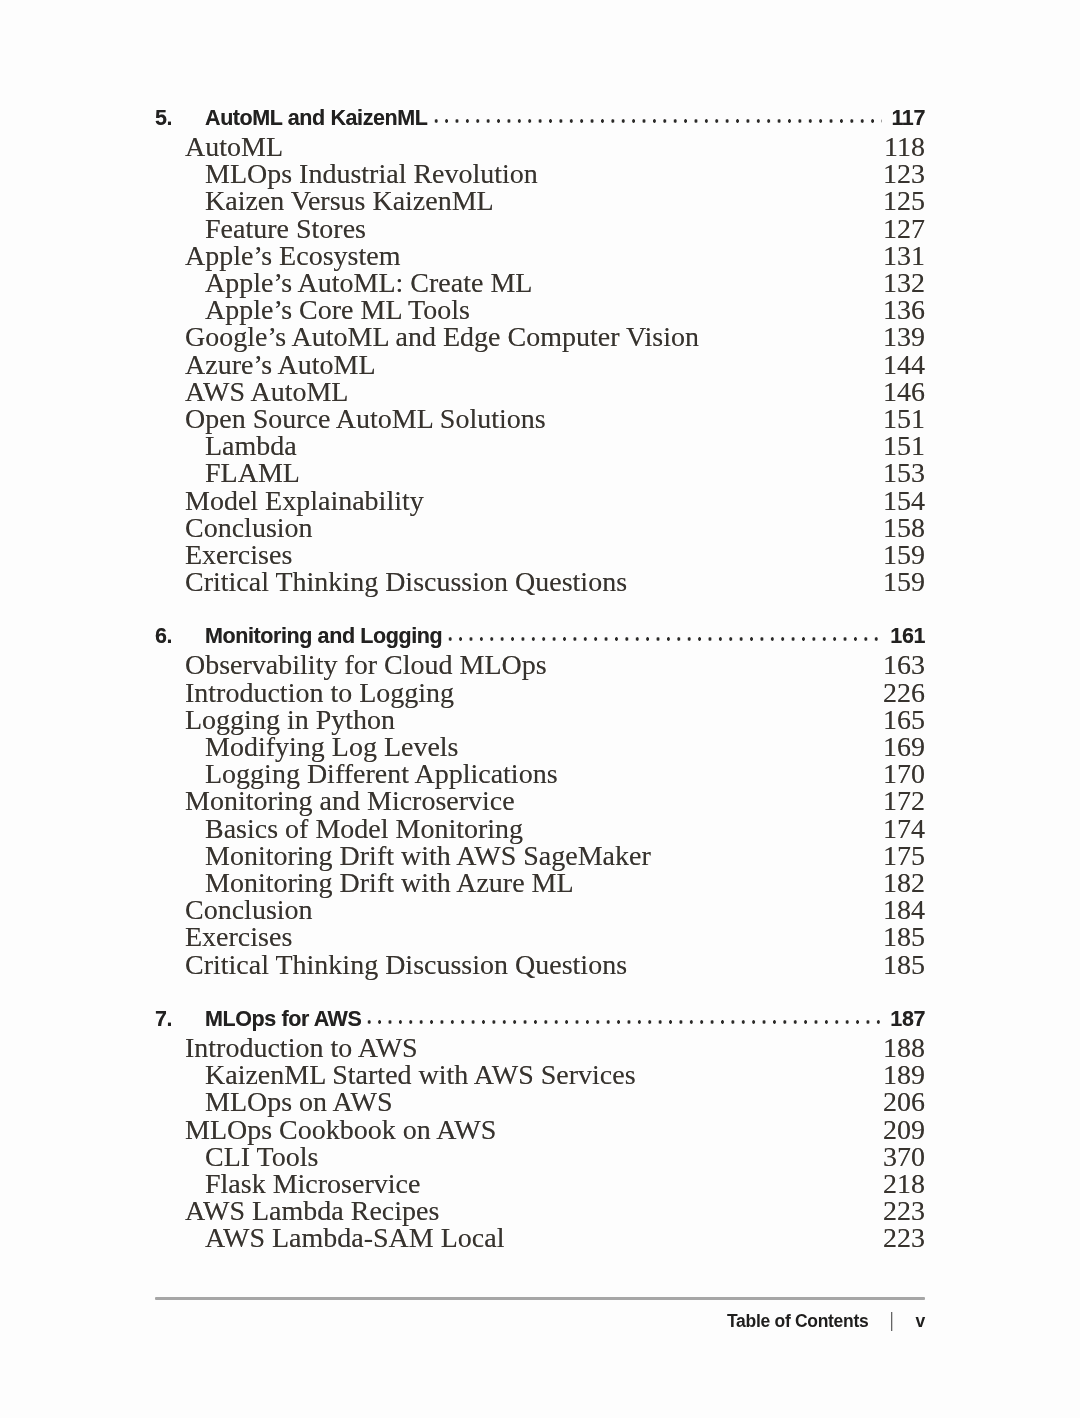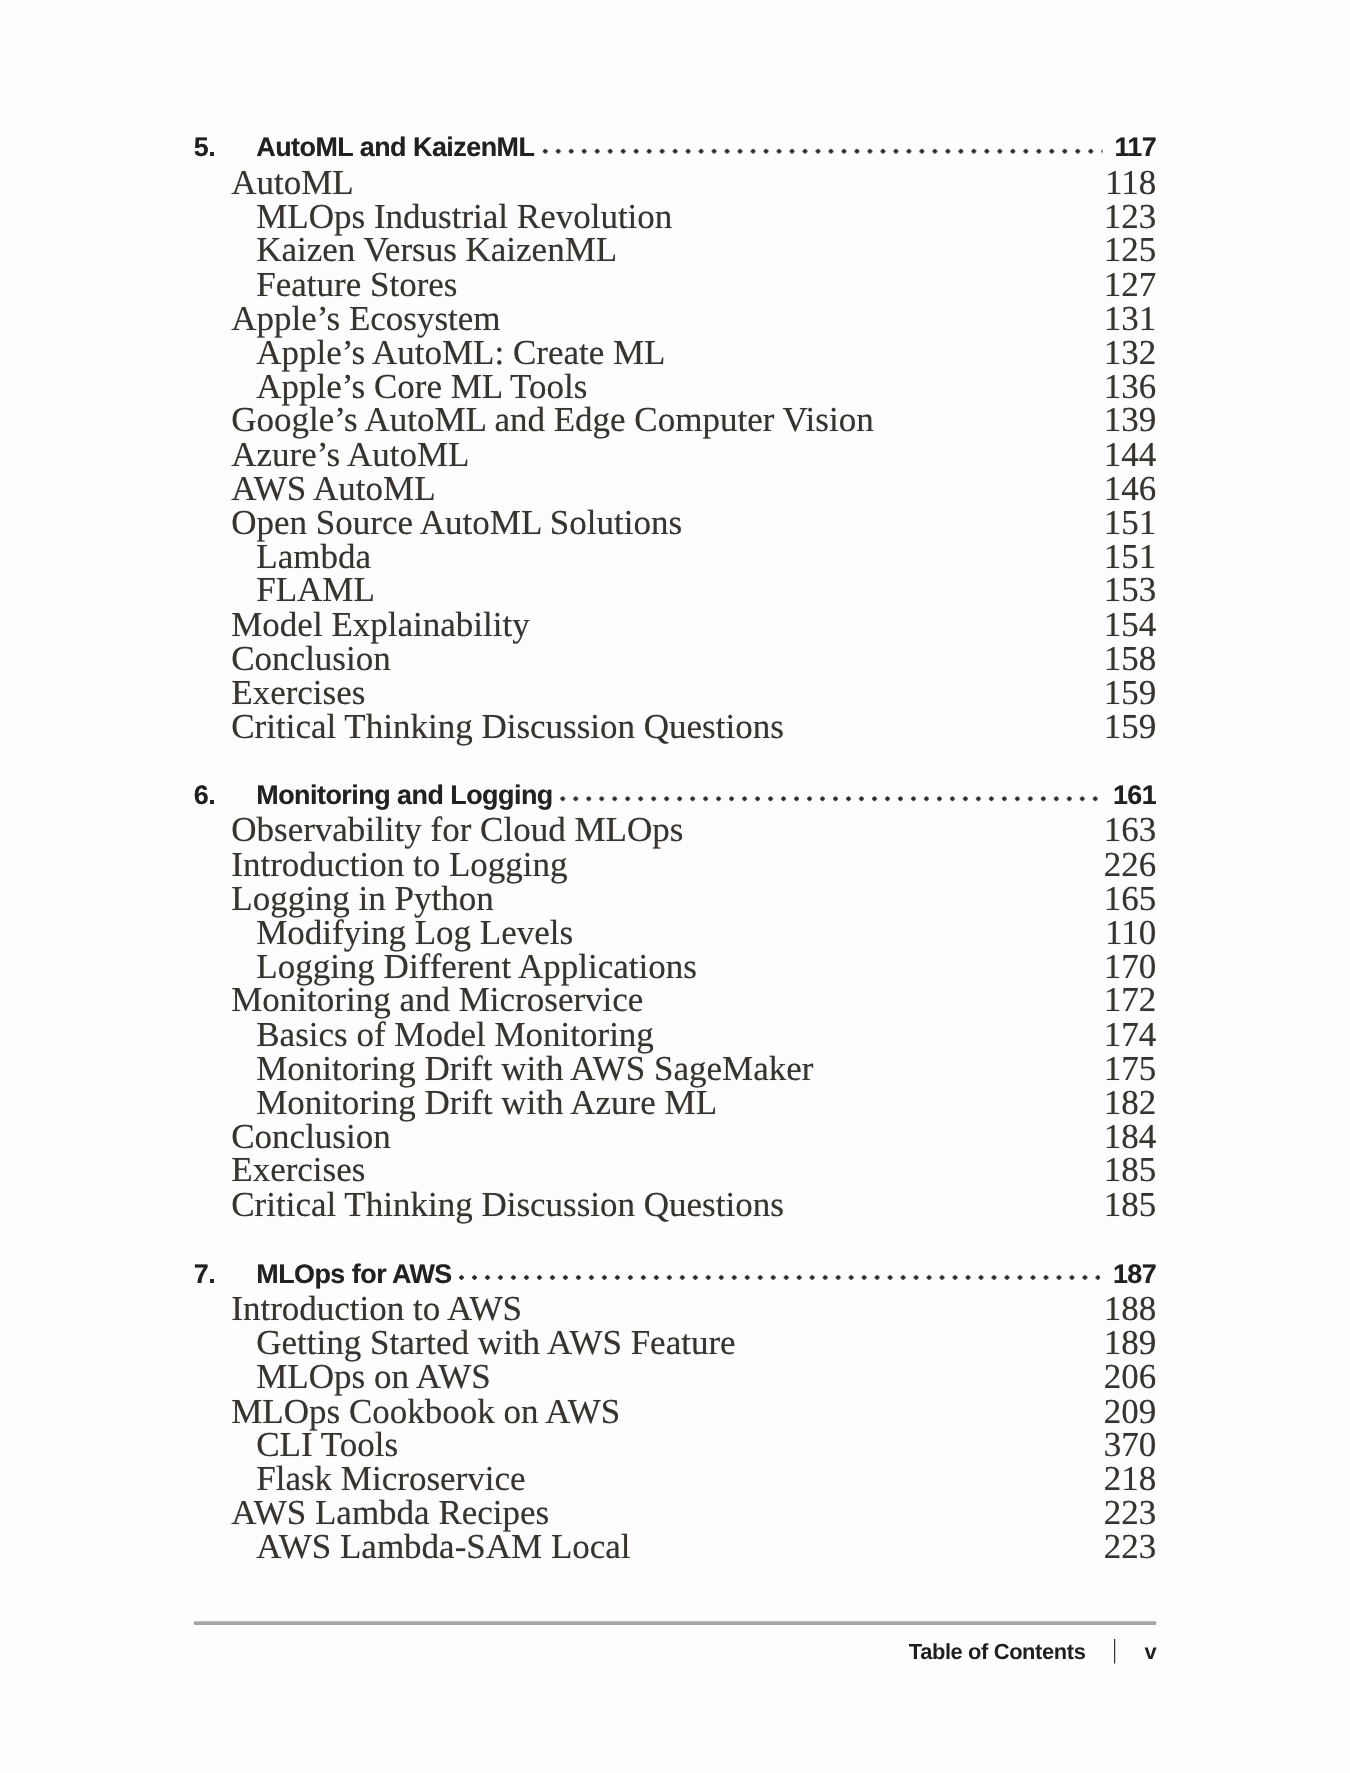--- a/index.html
+++ b/index.html
@@ -205,21 +205,21 @@
     <span class="entry-page">226</span>
   </div>
 
   <div class="entry level-1">
     <span class="entry-label">Logging in Python</span>
     <span class="entry-page">165</span>
   </div>
 
   <div class="entry level-2">
     <span class="entry-label">Modifying Log Levels</span>
-    <span class="entry-page">110</span>
+    <span class="entry-page">169</span>
   </div>
 
   <div class="entry level-2">
     <span class="entry-label">Logging Different Applications</span>
     <span class="entry-page">170</span>
   </div>
 
   <div class="entry level-1">
     <span class="entry-label">Monitoring and Microservice</span>
     <span class="entry-page">172</span>
@@ -264,21 +264,21 @@
       <span class="leader"></span>
       <span class="ch-page">187</span>
     </div>
     <div>
   <div class="entry level-1">
     <span class="entry-label">Introduction to AWS</span>
     <span class="entry-page">188</span>
   </div>
 
   <div class="entry level-2">
-    <span class="entry-label">Getting Started with AWS Feature</span>
+    <span class="entry-label">KaizenML Started with AWS Services</span>
     <span class="entry-page">189</span>
   </div>
 
   <div class="entry level-2">
     <span class="entry-label">MLOps on AWS</span>
     <span class="entry-page">206</span>
   </div>
 
   <div class="entry level-1">
     <span class="entry-label">MLOps Cookbook on AWS</span>

